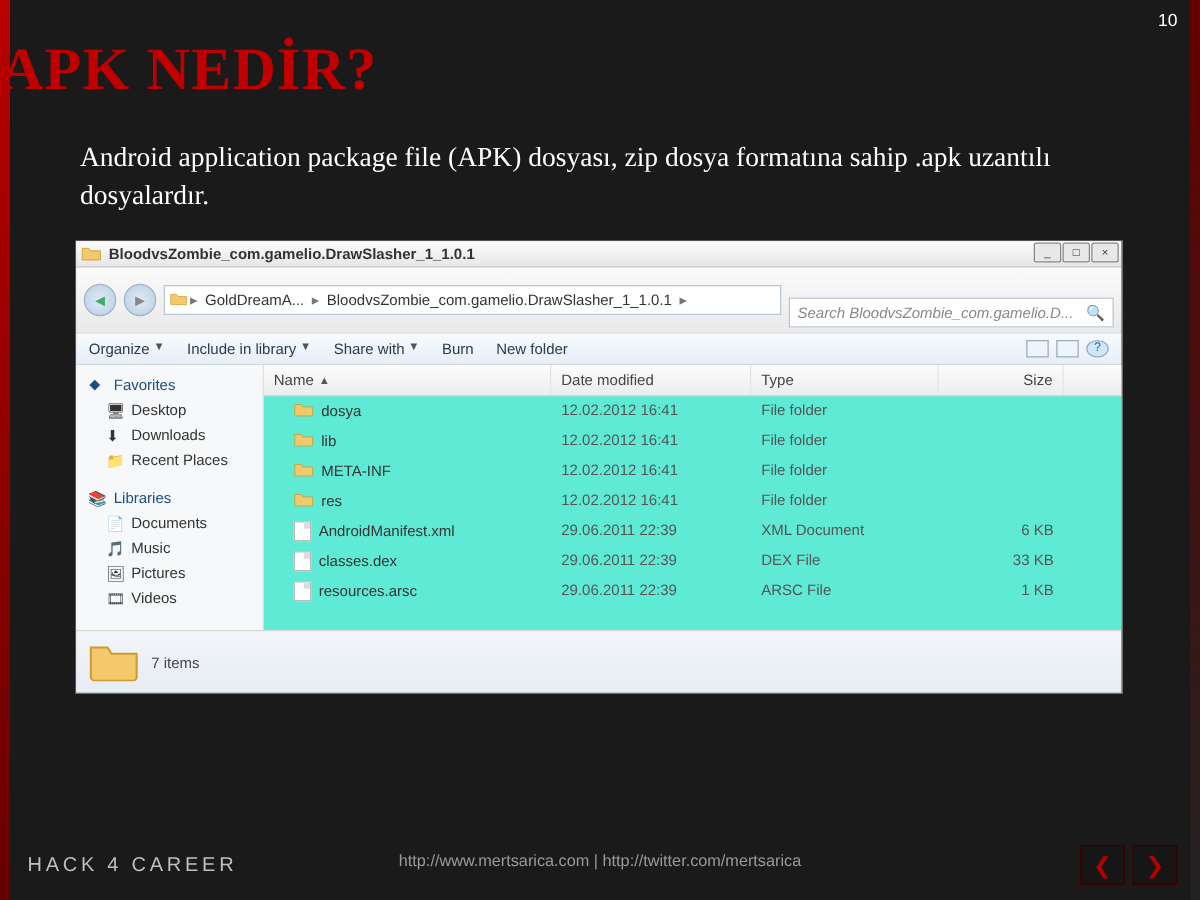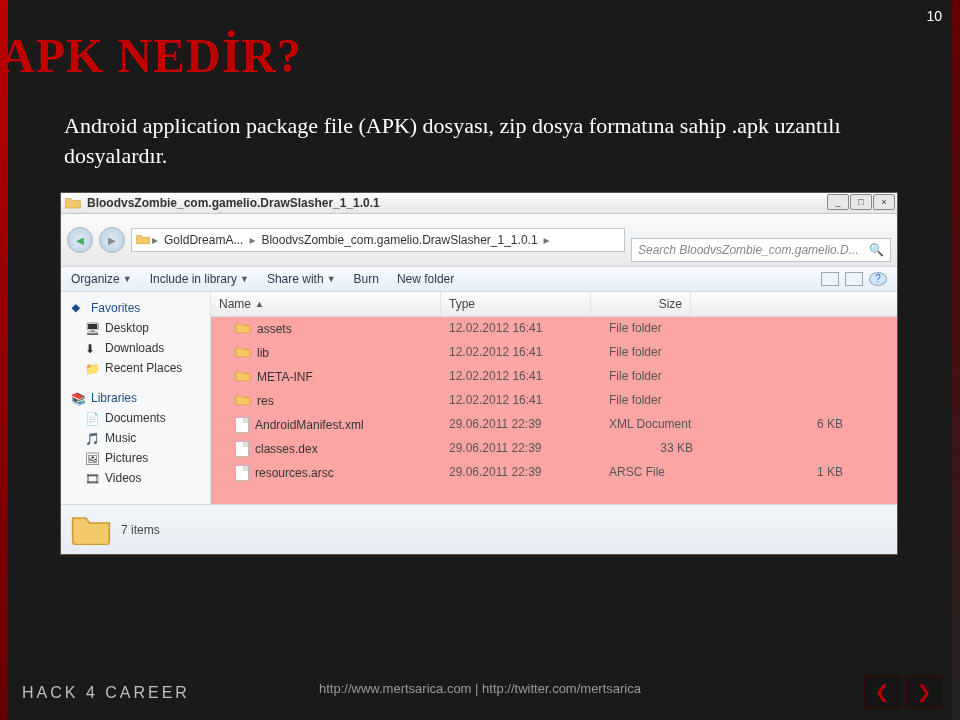--- a/index.html
+++ b/index.html
@@ -100,37 +100,37 @@
     justify-content: space-between;
     margin-top: 20px;
   }
   .toolbar {
     background: linear-gradient(#f7fbff,#e6eef7);
     display:flex;align-items:center;
     padding: 5px 10px; gap: 18px;
     border-bottom: 1px solid #d0d8e0;
     color:#2a3b4d;
   }
-  .toolbar .tb { display:flex;align-items:center; gap:3px; cursor:default;}
+  .toolbar .tb { display:flex;gap:3px; cursor:default;}
   .toolbar .spacer{flex:1;}
   .view-icons { display:flex; gap:6px; align-items:center;}
   .view-icons .vi{width:18px;height:14px;border:1px solid #9ab;background:#eef4fb;}
   .explorer-body { display:flex; background:#fff; }
   .sidebar {
     width: 150px;
     border-right:1px solid #e3e3e3;
     background:#f6f8fa;
     padding: 6px 0;
     font-size: 12px;
   }
   .sb-group { margin-bottom: 10px; }
   .sb-head { padding: 3px 10px; color:#1b4e86; display:flex;align-items:center;gap:6px;}
   .sb-item { padding: 3px 10px 3px 24px; color:#333; display:flex;align-items:center;gap:6px;}
   .sb-ico{width:14px;height:12px;display:inline-block;}
-  .filepane { flex:1; background:#fca5a5; }
+  .filepane { flex:1; background:#5eead4; }
   .col-header {
     display:flex;
     background: linear-gradient(#fdfdfd,#ececec);
     border-bottom:1px solid #d8d8d8;
     color:#444;
     font-size: 12px;
   }
   .col-header div { padding:5px 8px; border-right:1px solid #e3e3e3;}
   .c-name{width:230px;display:flex;align-items:center;gap:4px;}
   .c-date{width:160px;}
@@ -293,30 +293,31 @@
           </div>
       </div>
     </div>
 
     <div class="filepane">
       <div class="col-header">
         <div class="c-name">
             <span>Name</span> 
             <span class="dropdown-caret">▲</span>
           </div>
+        <div class="c-date">Date modified</div>
         <div class="c-type">Type</div>
         <div class="c-size">Size</div>
       </div>
       <div id="rows">
           <div class="row">
             <div class="r-name">
               <span><svg class="fsvg folder-ico" viewBox="0 0 24 20">
                   <path d="M1 4h8l2 3h12v11H1z"></path>
                 </svg></span>
-              <span>assets</span>
+              <span>dosya</span>
             </div>
             <div class="r-date">12.02.2012 16:41</div>
             <div class="r-type">File folder</div>
             <div class="r-size"></div>
           </div>
           <div class="row">
             <div class="r-name">
               <span><svg class="fsvg folder-ico" viewBox="0 0 24 20">
                   <path d="M1 4h8l2 3h12v11H1z"></path>
                 </svg></span>
@@ -356,20 +357,21 @@
             <div class="r-date">29.06.2011 22:39</div>
             <div class="r-type">XML Document</div>
             <div class="r-size">6 KB</div>
           </div>
           <div class="row">
             <div class="r-name">
               <span class="file-ico"></span>
               <span>classes.dex</span>
             </div>
             <div class="r-date">29.06.2011 22:39</div>
+            <div class="r-type">DEX File</div>
             <div class="r-size">33 KB</div>
           </div>
           <div class="row">
             <div class="r-name">
               <span class="file-ico"></span>
               <span>resources.arsc</span>
             </div>
             <div class="r-date">29.06.2011 22:39</div>
             <div class="r-type">ARSC File</div>
             <div class="r-size">1 KB</div>

